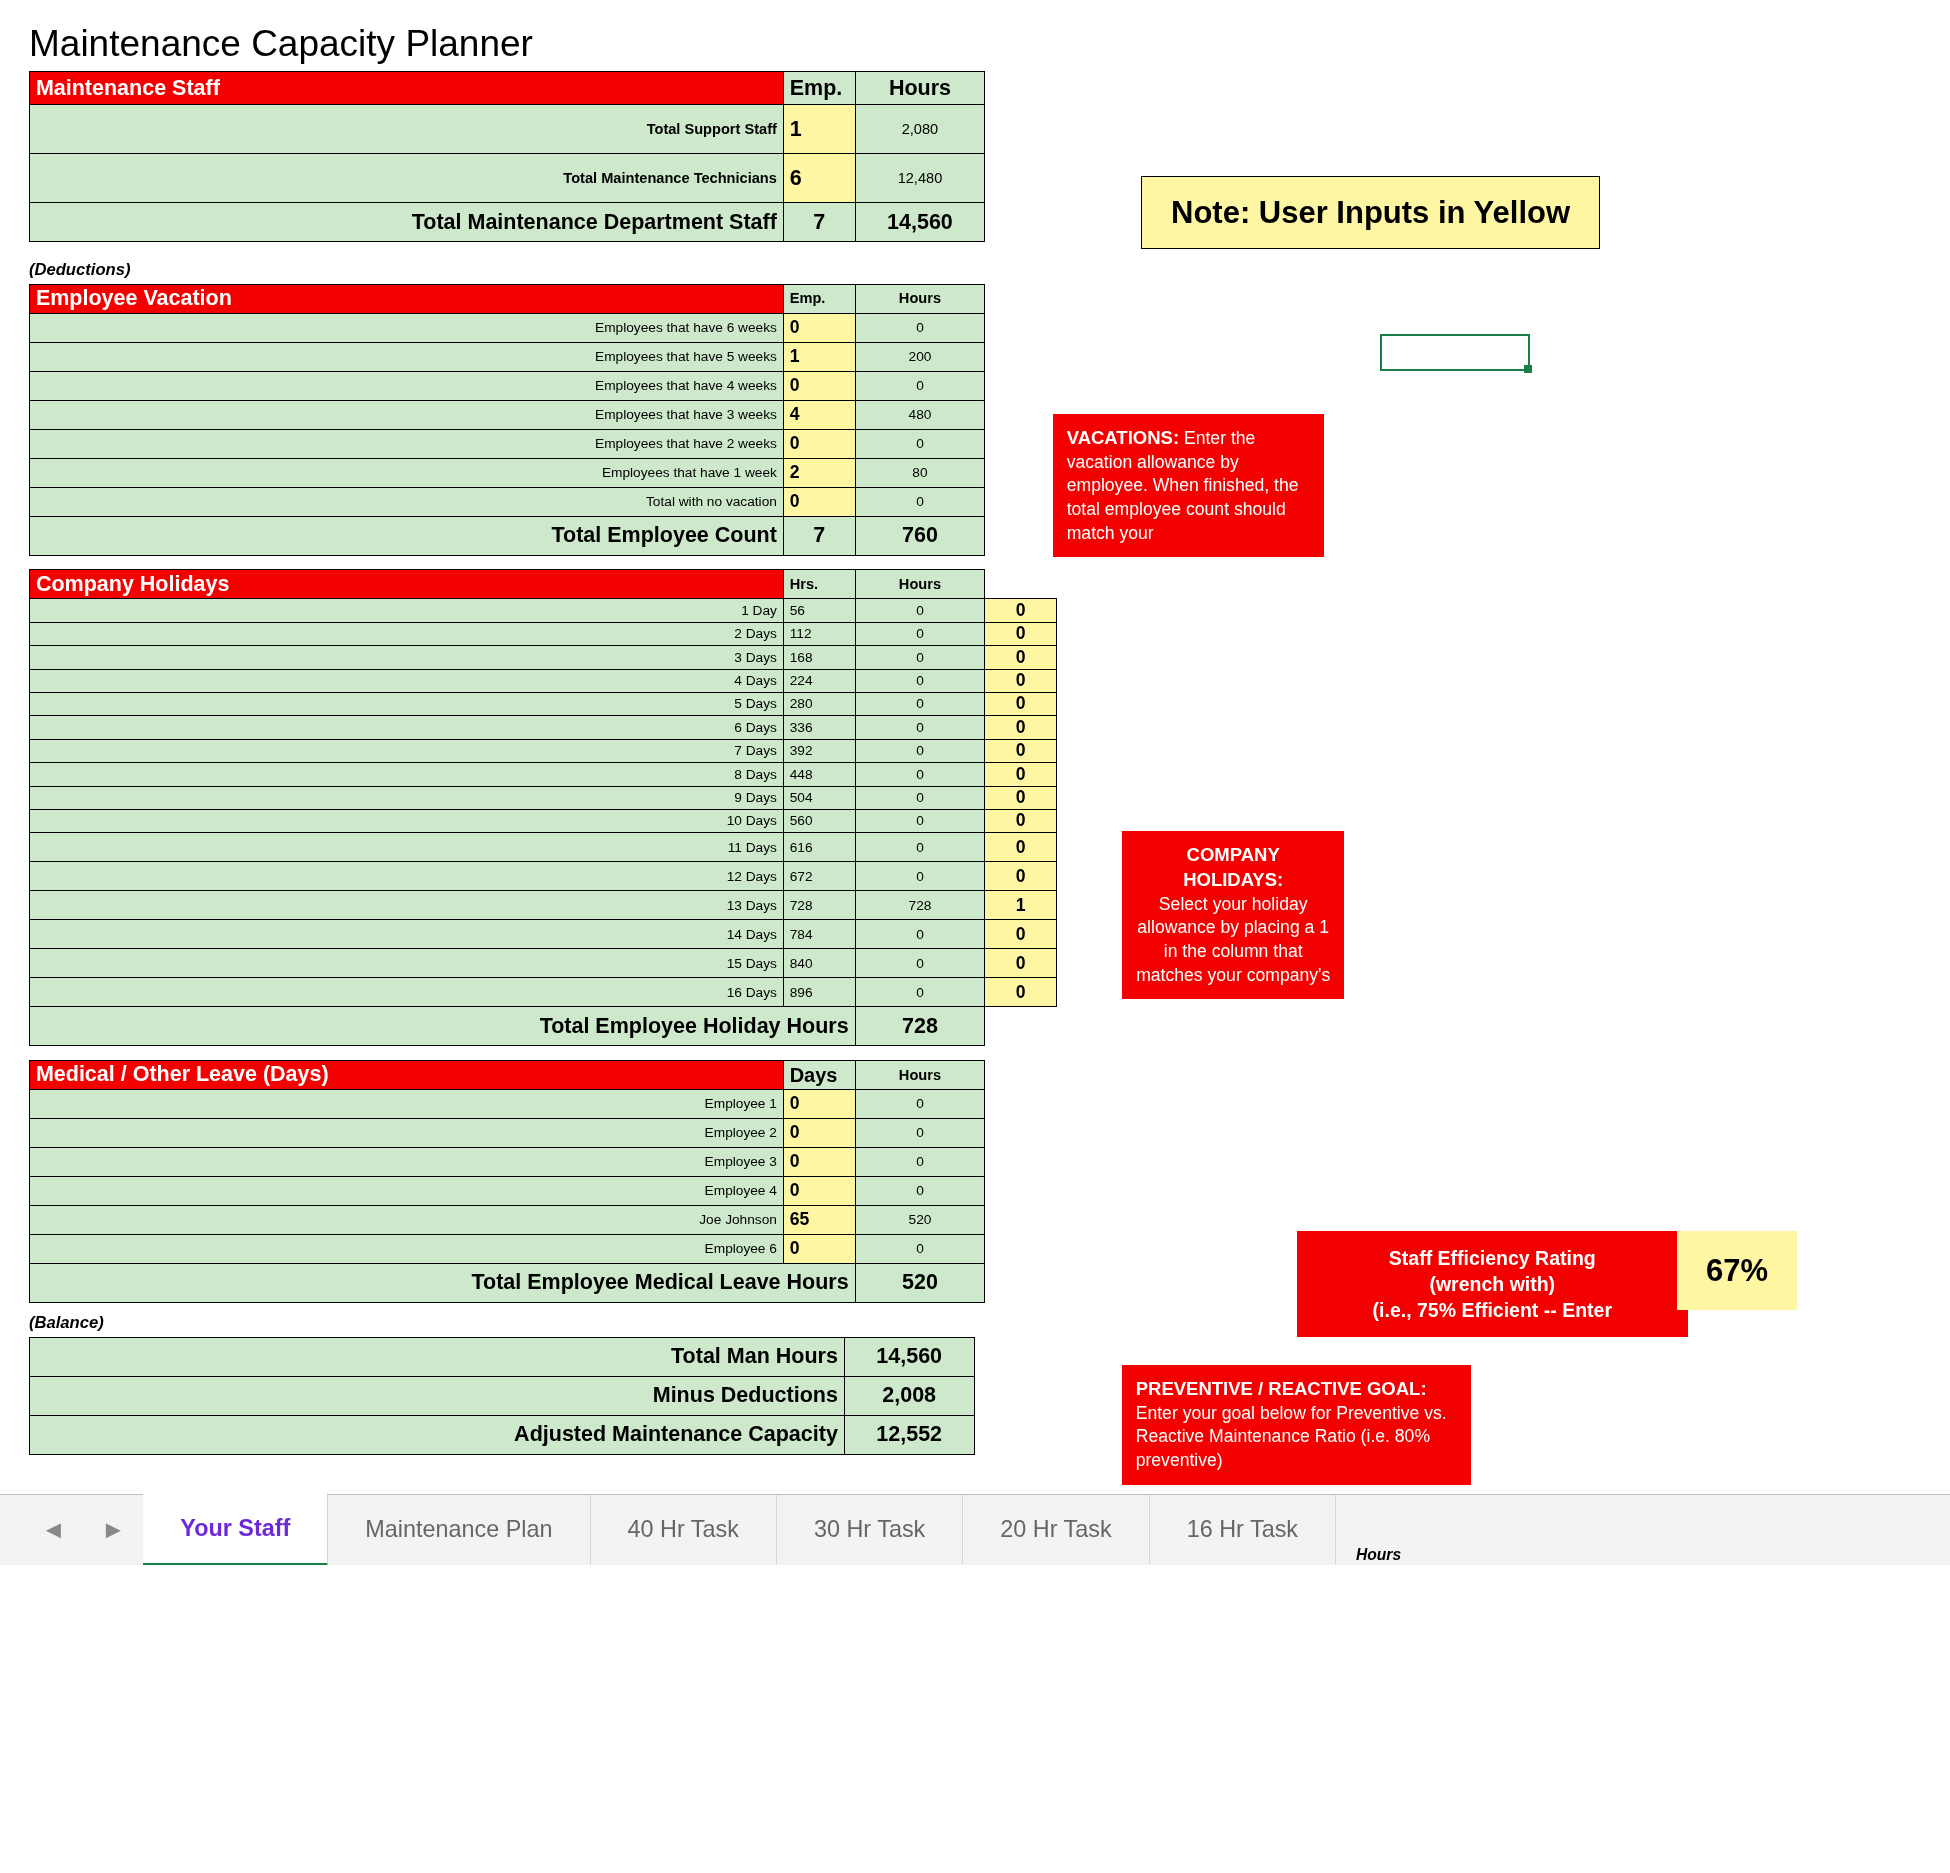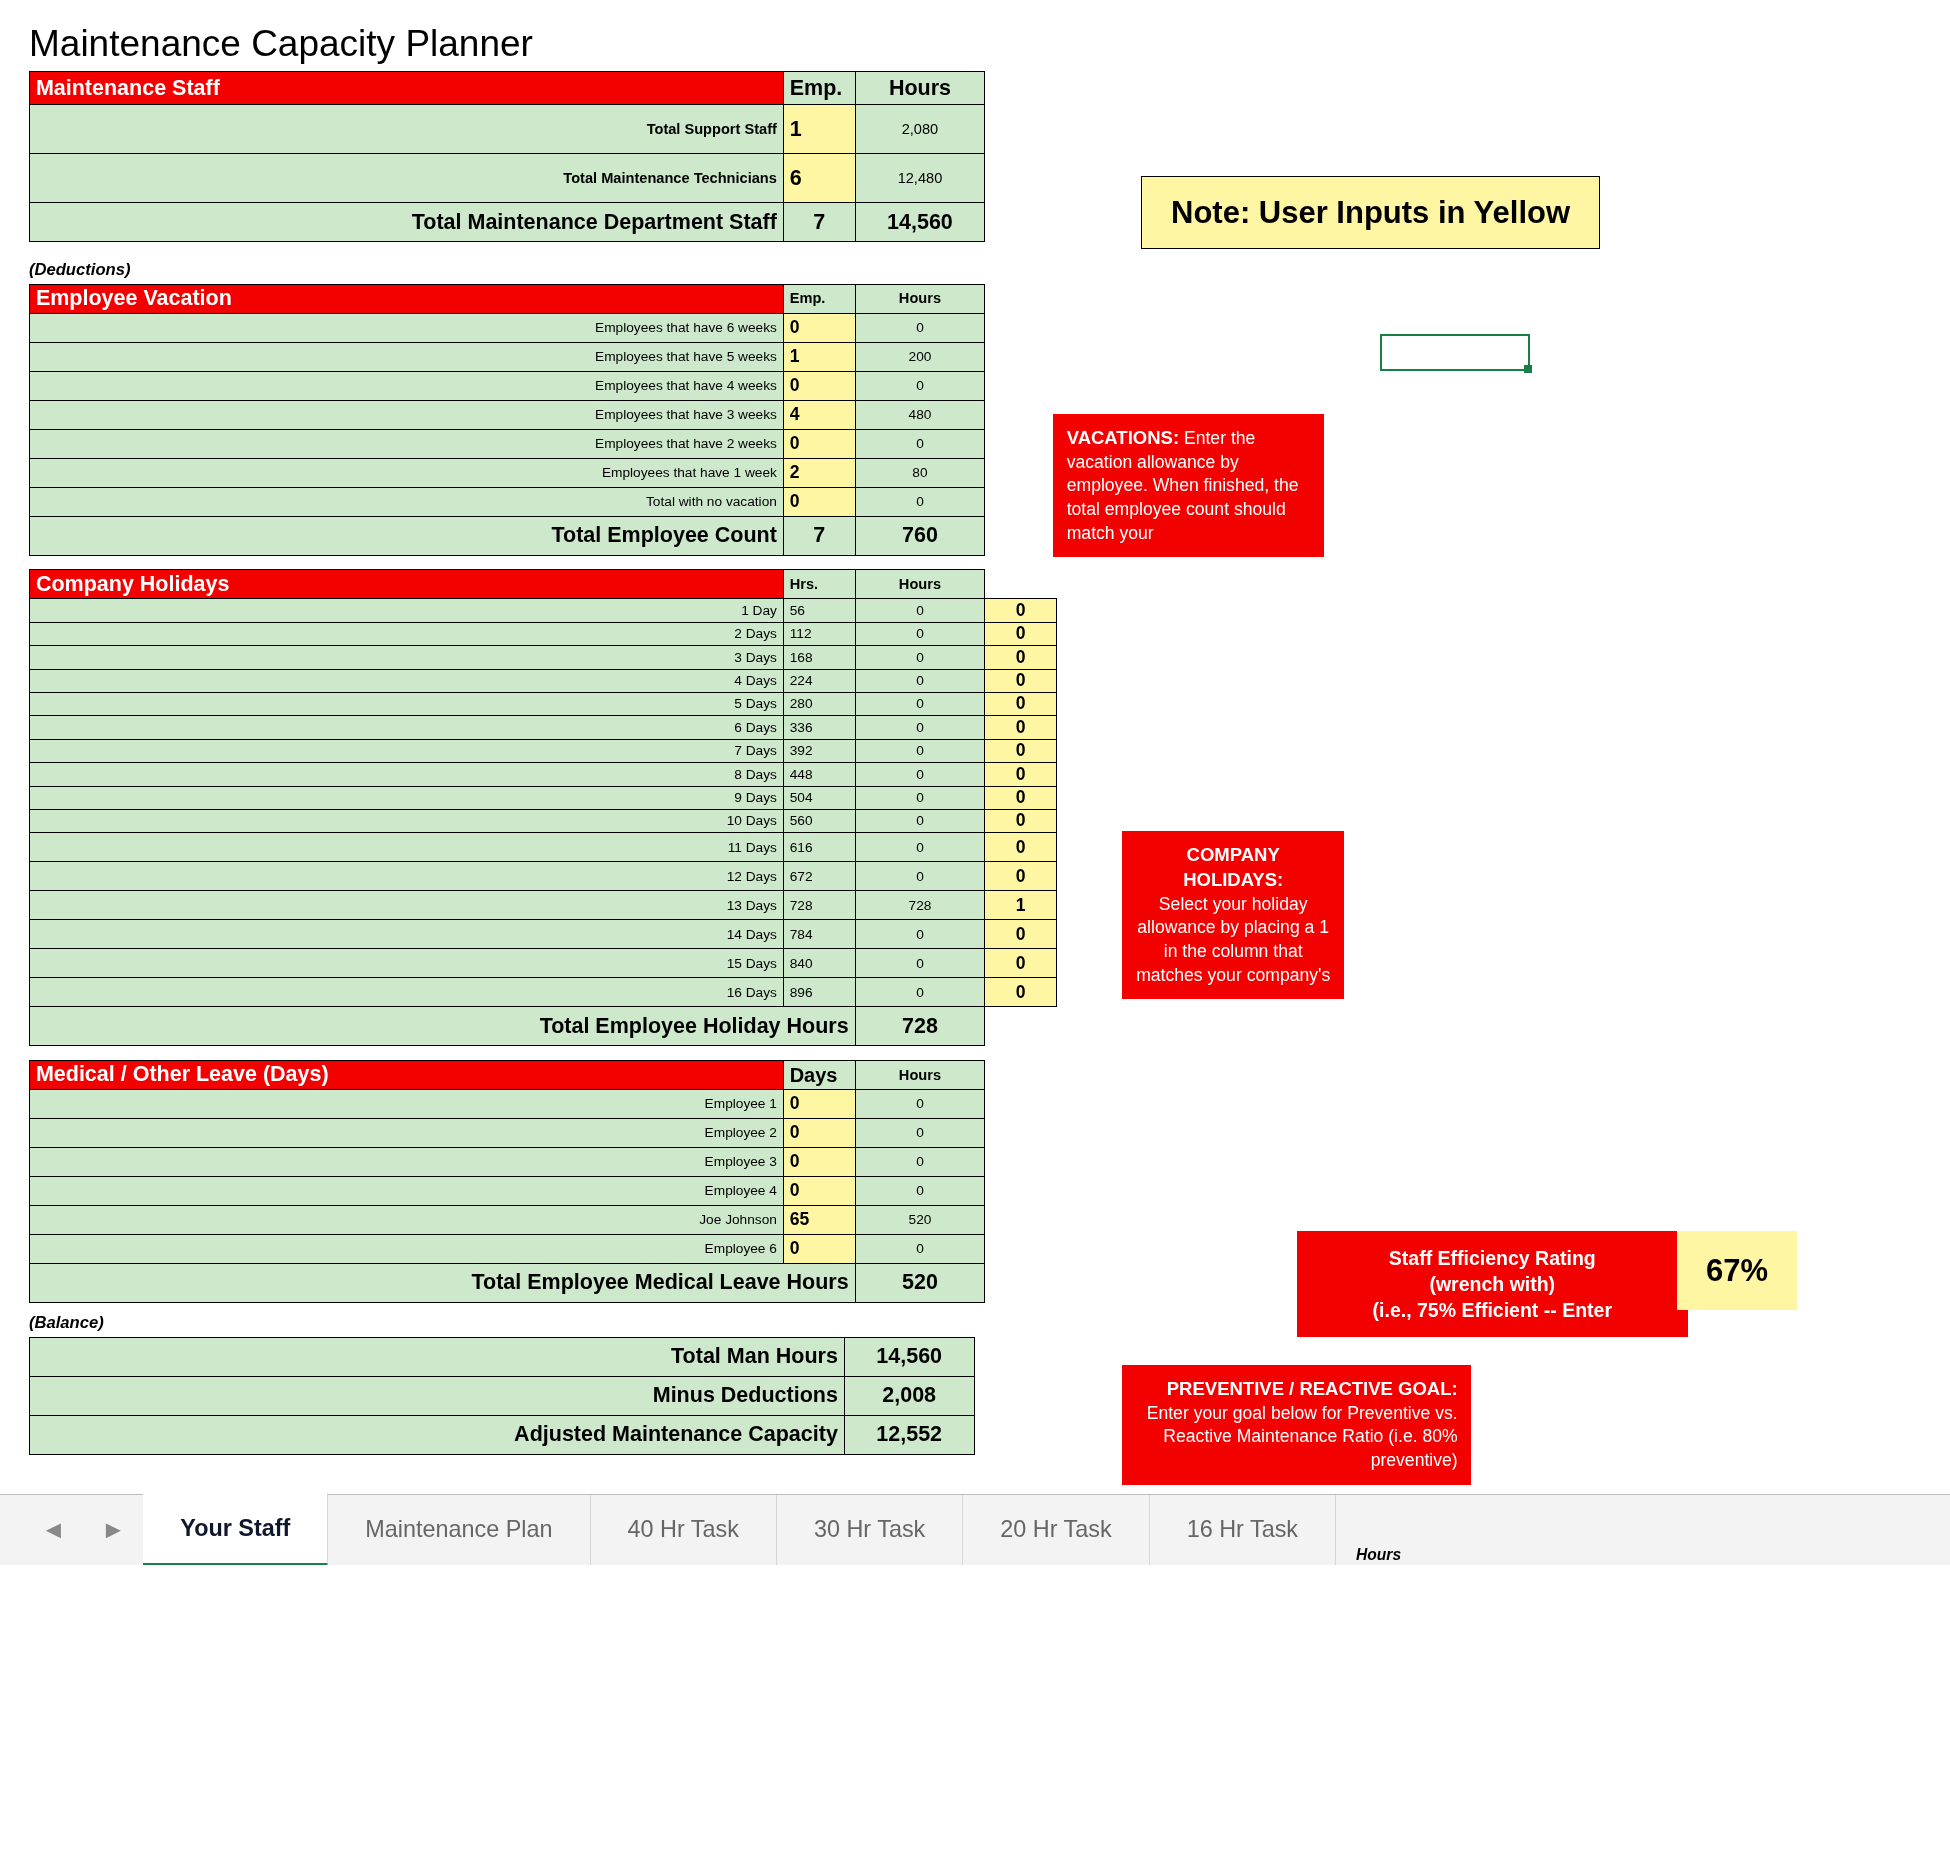--- a/index.html
+++ b/index.html
@@ -22,35 +22,35 @@
 .col-lbl{width:741px;text-align:right;font-size:14.6px}
 .col-sel{width:59px;text-align:center}
 .tot-row td{font-size:21.5px;font-weight:bold}
 .notebox{position:absolute;left:1141px;top:176px;background:#fff6a3;border:1px solid #000;padding:17.6px 29px;font-size:31px;font-weight:bold}
 .infobox{position:absolute;background:#f30000;color:#fff;font-size:17.6px;padding:11.7px 13.7px;line-height:1.35}
 .infobox .hdr{font-weight:bold;font-size:18.5px}
 .vac-box{left:1053px;top:414px;width:244px}
 .hol-box{left:1122px;top:831px;width:195px;text-align:center}
 .eff-box{left:1297px;top:1231px;width:371px;text-align:center;font-weight:bold;font-size:19.5px;padding:13.7px 9.8px}
 .eff-val{position:absolute;left:1677px;top:1231px;background:#fff6a3;font-size:31px;font-weight:bold;padding:21.5px 29px}
-.goal-box{left:1122px;top:1365px;width:322px;text-align:right}
+.goal-box{left:1122px;top:1365px;width:322px;text-align:left}
 .pr-row{position:absolute;font-weight:bold}
 .pr-row .lbl{display:inline-block;font-size:17.6px;border:2px solid #000;padding:5.9px 7.8px;width:111px;text-align:right}
 .pr-row .pct{display:inline-block;background:#fff6a3;font-size:17.6px;border:2px solid #000;border-left:none;padding:5.9px 7.8px;width:55px;text-align:center}
 .pr-row .val{display:inline-block;background:#cde8ca;border:2.9px solid #000;font-size:29px;padding:7.8px 21.5px;margin-left:13.7px;width:137px;text-align:center}
 .hours-lbl{position:absolute;left:1356px;top:1546px;font-style:italic;font-weight:bold;font-size:15.6px}
 .footnote{position:absolute;left:1131px;top:1716px;width:361px;font-style:italic;font-weight:bold;font-size:17.6px;text-align:center;line-height:1.3}
 .grid-bg{position:absolute;left:1053px;top:68px;right:29px;bottom:156px;z-index:-1}
 .grid-bg td{border:1px solid #d6d6d6;width:146px;height:34px}
 .sel-cell{position:absolute;left:1380px;top:334px;width:146px;height:33px;border:2px solid #1a7f47}
 .sel-cell::after{content:"";position:absolute;right:-3.9px;bottom:-3.9px;width:7.8px;height:7.8px;background:#1a7f47}
 .tabstrip{width:1950px;border-top:1px solid #bdbdbd;background:#f3f3f3;display:flex;align-items:center;gap:0;height:70px;padding-left:23.4px;margin-top:39px;font-size:23.4px}
 .tabstrip .nav{color:#888;padding:0 17.6px;font-size:25px;cursor:pointer}
 .tabstrip .tab{padding:0 37px;height:70px;display:flex;align-items:center;border-right:1px solid #d6d6d6;color:#666;cursor:pointer}
-.tabstrip .tab.active{background:#fff;color:#0f172a;font-weight:bold;border-bottom:3.9px solid #1a7f47}
+.tabstrip .tab.active{background:#fff;color:#6d28d9;font-weight:bold;border-bottom:3.9px solid #1a7f47}
 .row-h{height:33px}
 .row-hs{height:23.4px}
 .row-hm{height:29px}
 .row-tot{height:39px}
 .row-big{height:49px}
 </style>
 </head>
 <body>
 
 <div class="sheet">

